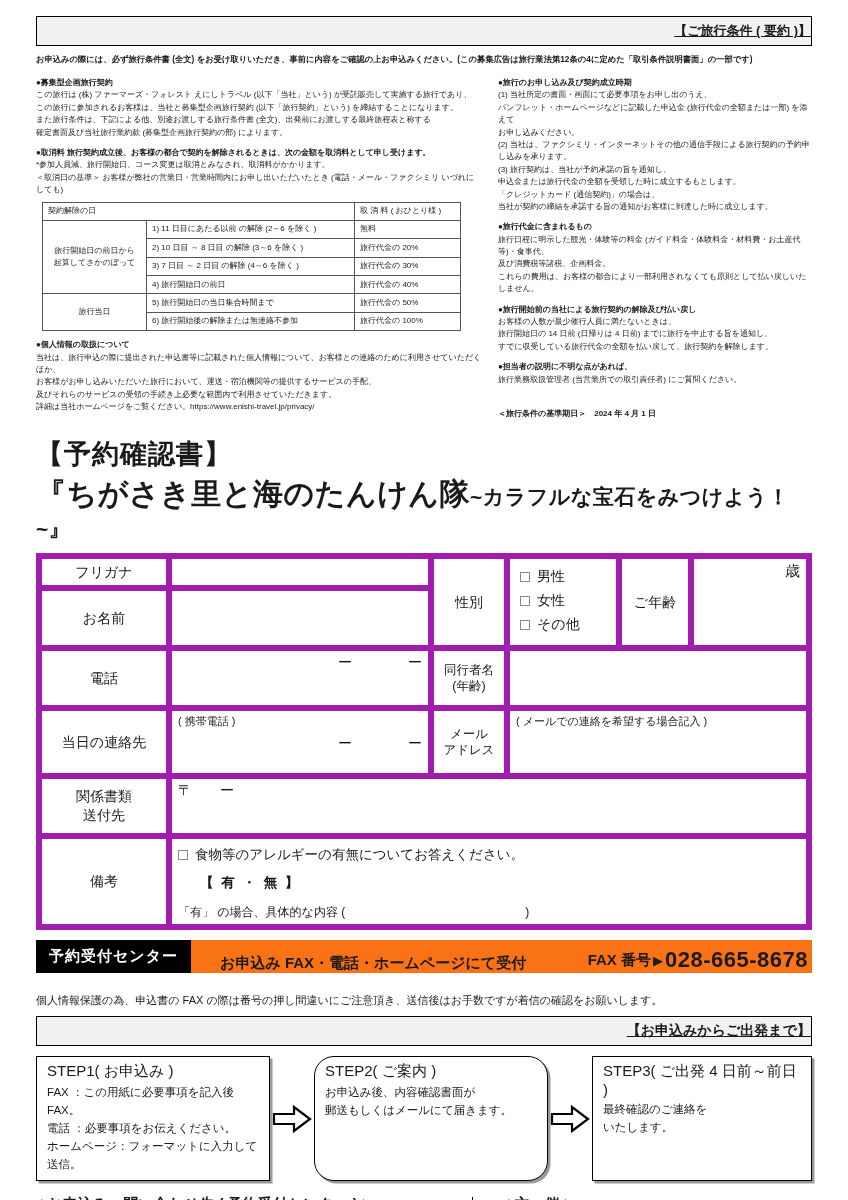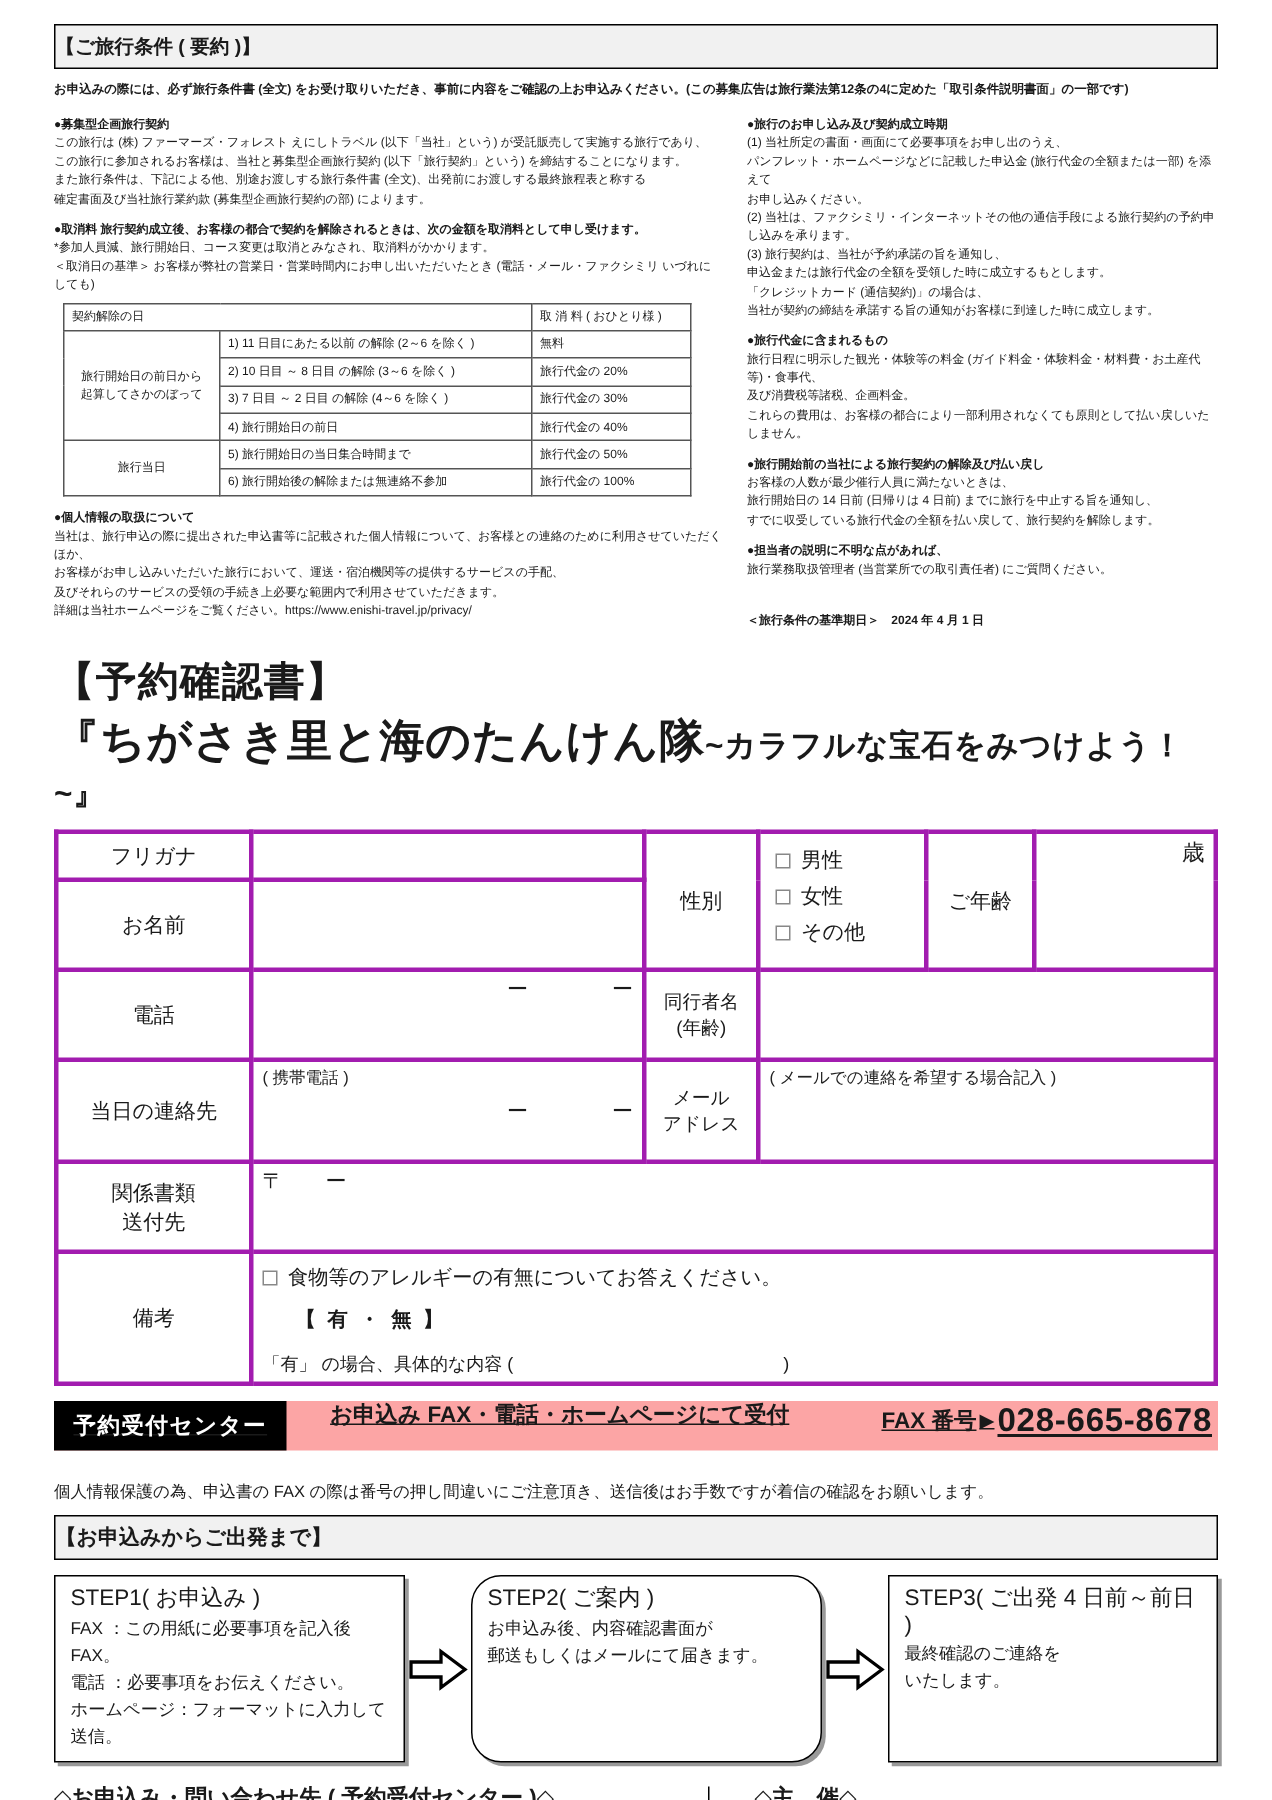--- a/index.html
+++ b/index.html
@@ -7,22 +7,23 @@
   body {
     width:848px; height:1200px; overflow:hidden;
     background:#ffffff; color:#1a1a1a;
     font-family:"Liberation Sans","DejaVu Sans",sans-serif;
   }
   .page { width:848px; height:1200px; padding:16px 36px 10px; }
 
   
   .band-box {
     border:1.5px solid #000; background:#f1f1f1;
-    text-align:left; font-weight:bold; font-size:13px;
+    text-align:right; font-weight:bold; font-size:13px;
     padding:5px 0;
+    text-decoration:underline;
   }
   .notice { font-size:8.3px; font-weight:bold; margin:8px 0 4px; white-space:nowrap; }
   .cond-cols { display:flex; gap:16px; font-size:8px; line-height:1.55; }
   .cond-left  { width:446px; }
   .cond-right { flex:1; }
   .sec-title { font-weight:bold; margin:8px 0 0; }
   .pre { white-space:pre-line; }
   .cancel-table { border-collapse:collapse; margin:5px 0 2px 6px; font-size:8px; }
   .cancel-table td { border:1px solid #555; padding:2.5px 5px; vertical-align:middle; }
   .cancel-table .group { text-align:center; }
@@ -30,42 +31,42 @@
   .base-date { margin-top:22px; font-weight:bold; }
 
   
   .booking-heading { font-size:27px; font-weight:bold; margin:16px 0 2px; letter-spacing:1px; }
   .tour-title { font-weight:bold; margin:2px 0 10px; letter-spacing:0.5px; }
   .tour-title .main { font-size:30px; }
   .tour-title .sub  { font-size:21px; }
 
   
   .form-table { width:100%; border-collapse:collapse; border:2px solid #000; font-size:14px; }
-  .form-table td { border:3px solid #a21caf; padding:3px 6px; vertical-align:top; }
+  .form-table td { border:6px solid #a21caf; padding:3px 6px; vertical-align:top; }
   .form-table .lbl { text-align:center; vertical-align:middle; white-space:pre-line; line-height:1.35; }
   .form-table .lbl-sm { font-size:12.5px;margin-left:35px; }
   .r-furigana td { height:32px; }
   .r-name td { height:60px; }
   .r-phone td { height:60px; }
   .r-contact td { height:68px; }
   .r-docs td { height:60px; }
   .r-remarks td { height:86px; }
   .dash-line { text-align:right; white-space:pre; padding-top:16px; font-size:14px; }
   .cell-note { font-size:11px; color:#222; }
   .gender-cell { vertical-align:middle; }
   .gender-opt { display:flex; align-items:center; gap:7px; margin:6px 4px; font-size:14px; }
   .cbx { width:10px; height:10px; border:1px solid #888; background:#fff; flex:0 0 auto; display:inline-block; }
   .age-cell { vertical-align:bottom; text-align:right; font-size:15px; padding:4px 10px 8px; }
   .remarks-inner { font-size:13.5px; }
   .allergy-q { display:flex; align-items:center; gap:7px; margin:4px 0 10px; }
   .allergy-opt { font-weight:bold; margin:0 0 12px 22px; letter-spacing:2px; }
   .allergy-detail { font-size:12px; white-space:pre; }
 
   
-  .reception { display:flex; align-items:flex-start; background:#fca5a5; margin-top:10px;text-decoration:underline; }
+  .reception { display:flex; align-items:flex-end; background:#f97316; margin-top:10px; }
   .badge { background:#000; color:#fff; font-weight:bold; font-size:15px; padding:7px 13px; letter-spacing:1px; }
   .recep-text { font-weight:bold; font-size:15px; margin-left:29px; }
   .fax-group { margin-left:auto; display:flex; align-items:center; font-weight:bold; padding-right:4px; }
   .fax-label { font-size:15px; }
   .fax-arrow { font-size:13px; margin:0 2px; }
   .fax-number { font-size:22px; letter-spacing:0.5px; }
   .fax-note { font-size:11px; margin:20px 0 8px; }
 
   
   .steps-row { display:flex; align-items:stretch; margin-top:10px; }

